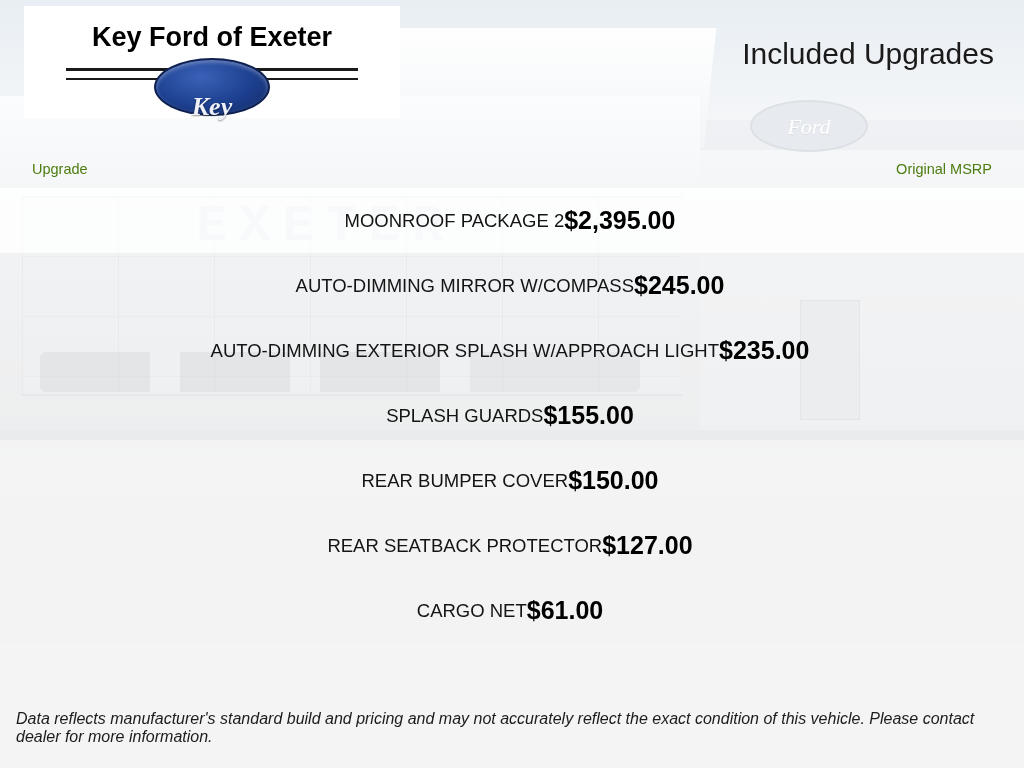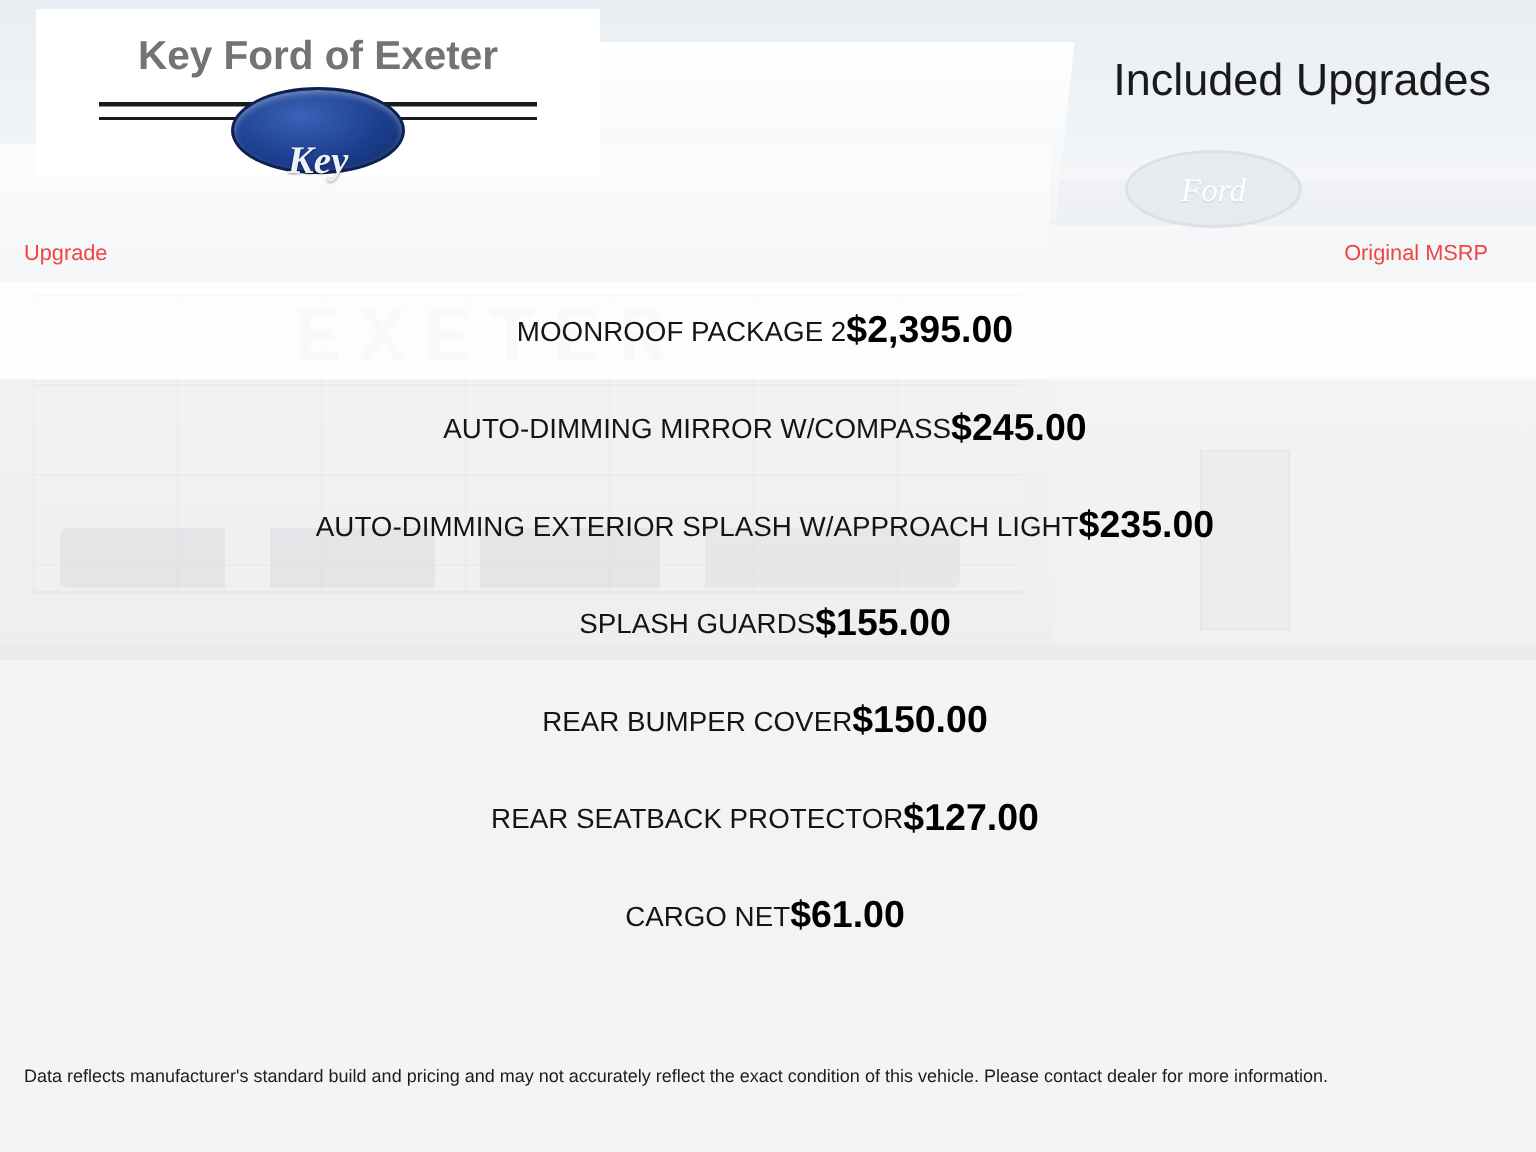--- a/index.html
+++ b/index.html
@@ -133,21 +133,21 @@
     width: 376px; height: 112px;
     background: #ffffff;
     z-index: 6;
   }
   .logo-title {
     position: absolute;
     left: 0; right: 0; top: 16px;
     text-align: center;
     font-size: 27px;
     font-weight: bold;
-    color: #737373;
+    color: #000000;
     font-family: "Liberation Sans", sans-serif;
   }
   .logo-rule {
     position: absolute;
     height: 3px;
     background: #1a1a1a;
     top: 62px;
   }
   .logo-rule.l { left: 42px; width: 120px; }
   .logo-rule.r { right: 42px; width: 120px; }
@@ -198,21 +198,22 @@
     width: 1024px;
     z-index: 5;
   }
   .thead {
     display: flex;
     align-items: center;
     justify-content: space-between;
     height: 38px;
     padding: 0 32px 0 16px;
     font-size: 14.5px;
-    color: #ef4444;
+    color: #4d7c0f;
+    margin-left: 16px;
   }
   .row {
     display: flex;
     align-items: center;
     justify-content: center;
     height: 65px;
     padding: 0 32px 0 28px;
   }
   .row.alt { background: rgba(255,255,255,.82); }
   .row.plain { background: rgba(242,242,242,.55); }
@@ -225,21 +226,22 @@
     font-size: 25px;
     font-weight: bold;
     color: #000000;
     white-space: nowrap;
   }
 
   .disclaimer {
     position: absolute;
     left: 16px; top: 710px;
     width: 980px;
-    font-size: 12px;
+    font-size: 16px;
+    font-style: italic;
     color: #1c1c1c;
     z-index: 5;
   }
 </style>
 </head>
 <body>
 
 <div id="page">
 
   <div class="bg">

